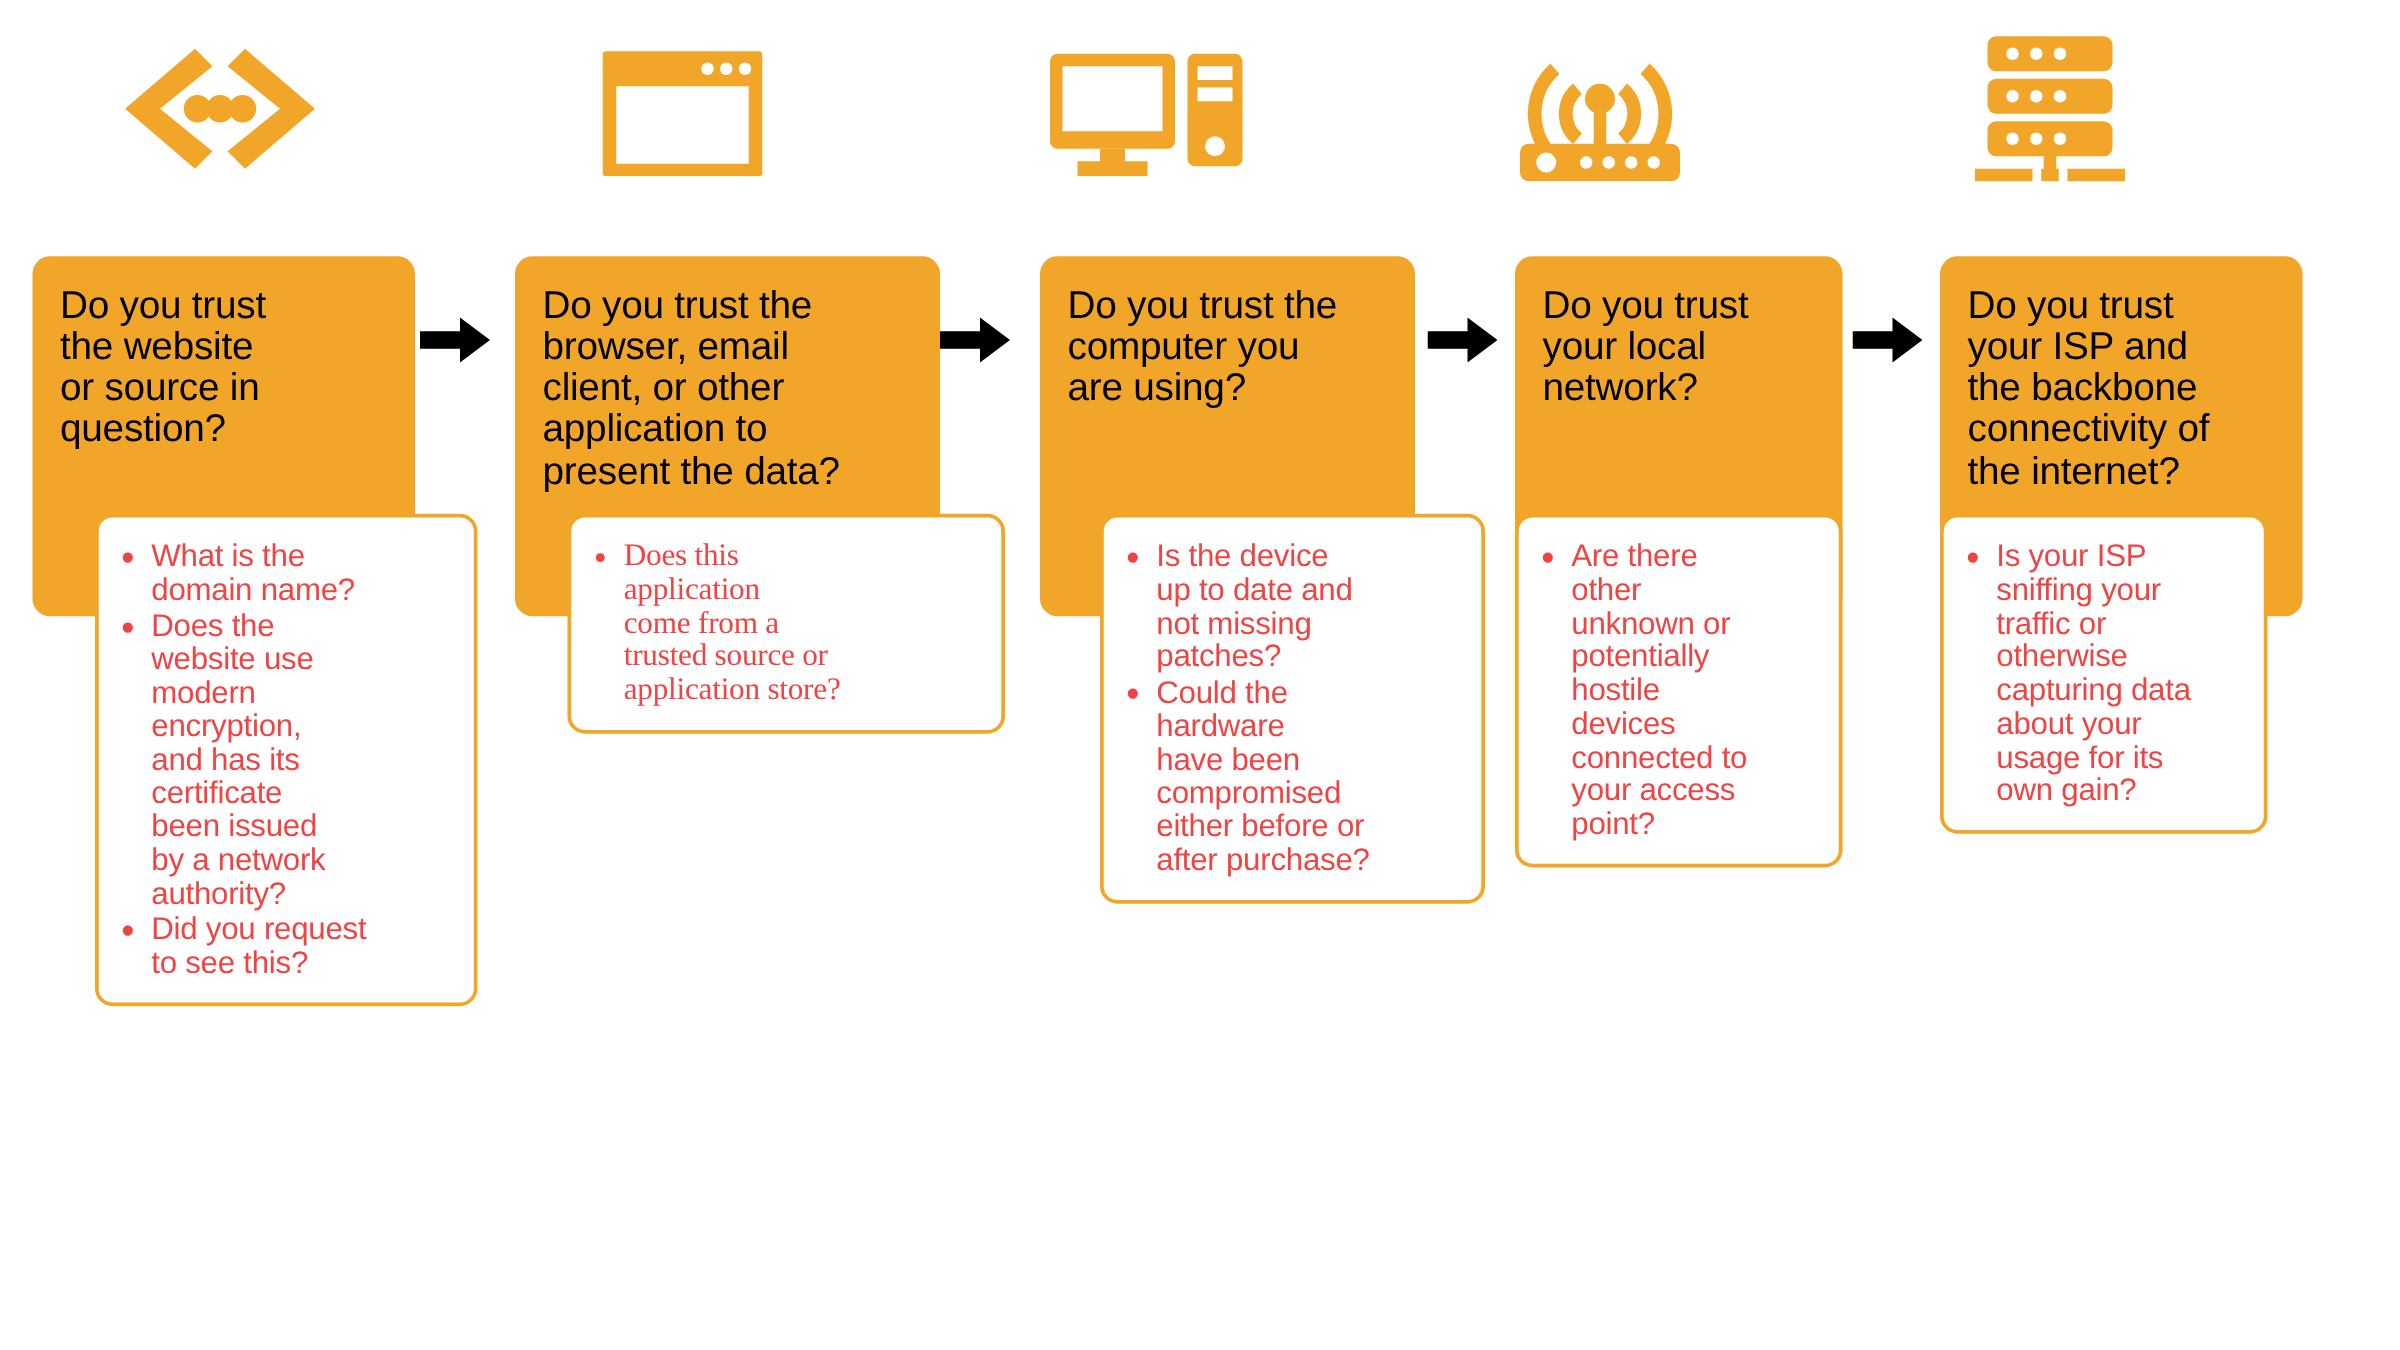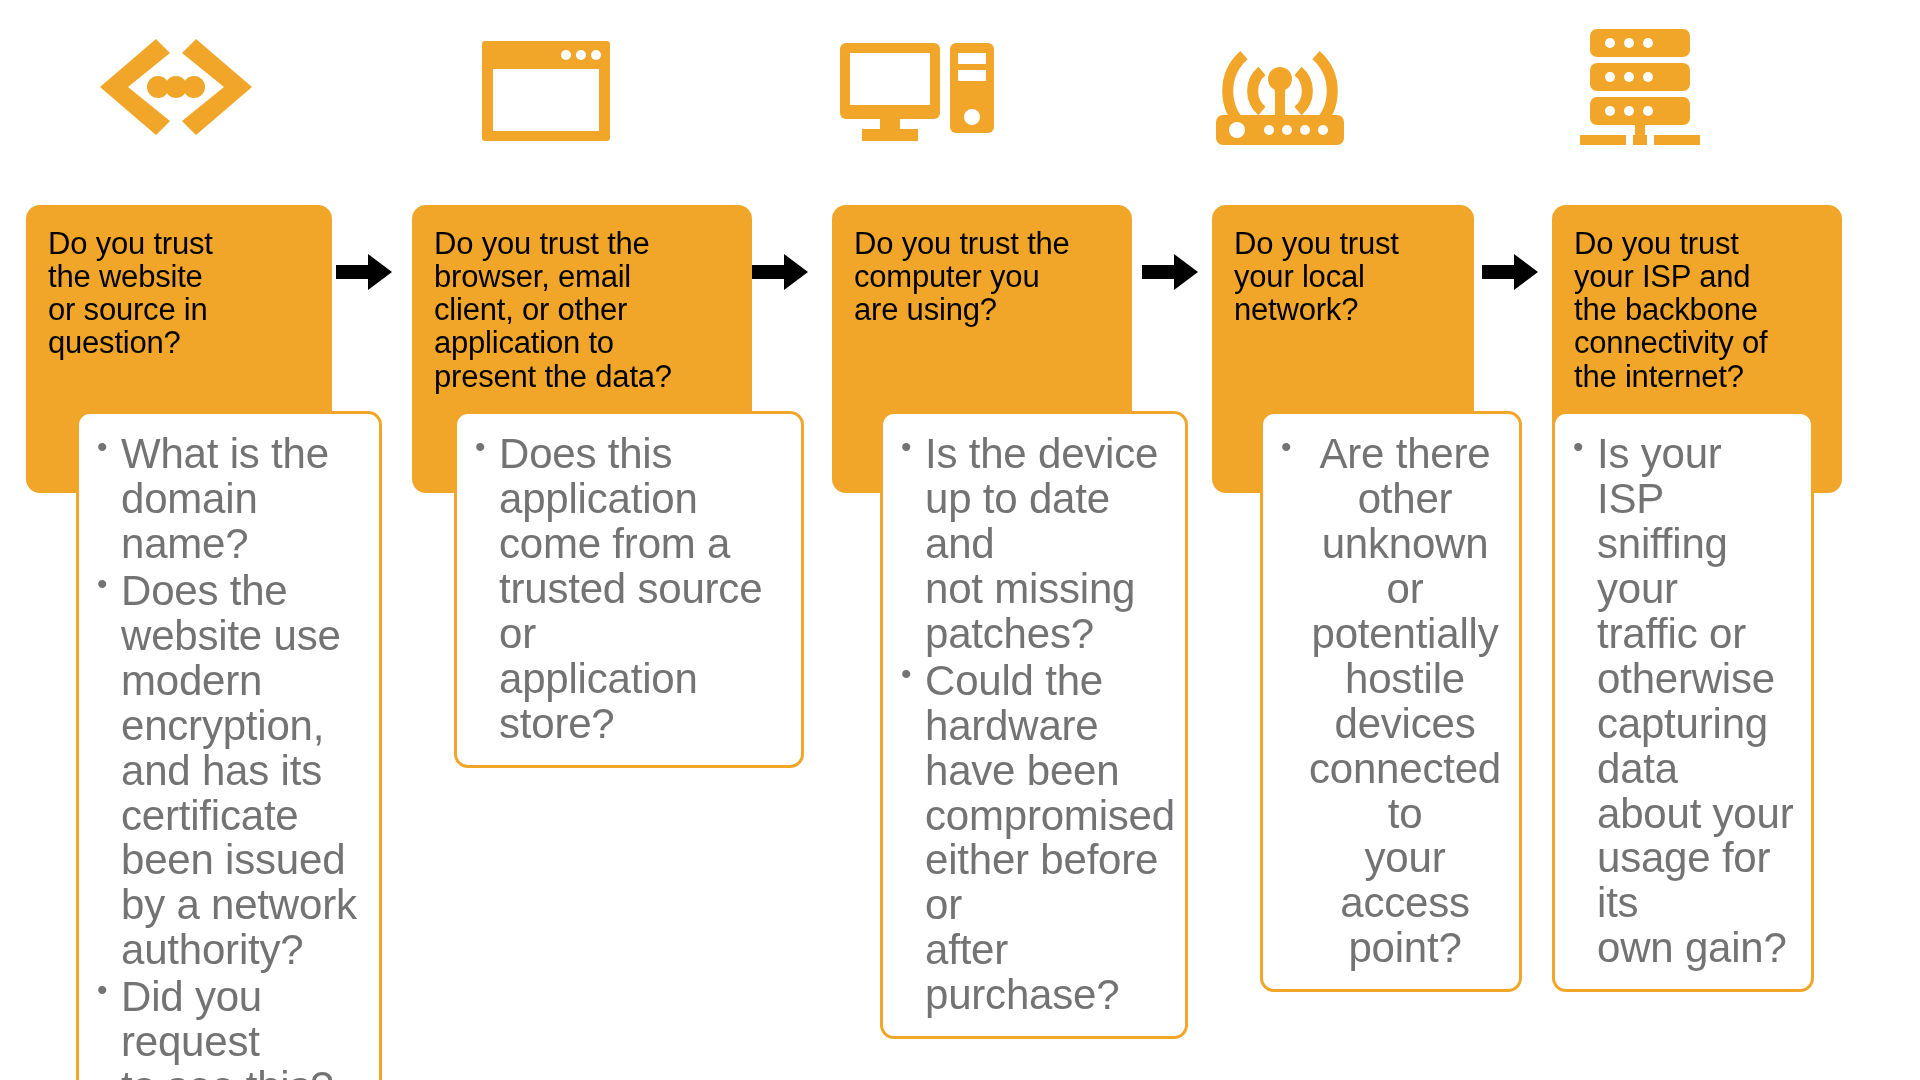--- a/index.html
+++ b/index.html
@@ -71,22 +71,22 @@
     z-index: 2;
   }
   .b-list {
     list-style: none;
     margin: 0;
     padding: 0;
   }
   .b-list li {
     position: relative;
     padding-left: 30px;
-    color: #737373;
-    font-size: 42px;
+    color: #ef4444;
+    font-size: 25px;
     line-height: 1.07;
     letter-spacing: -0.2px;
     margin-bottom: 2px;
     white-space: pre-line;
   }
   .b-list li:last-child { margin-bottom: 0; }
   .b-list li::before {
     content: "\2022";
     position: absolute;
     left: 6px;
@@ -244,21 +244,21 @@
   </div>
 
   <div class="column" style="left:412px; width:340px;">
     <div class="q-box" style="width:340px; height:288px;">
       <div class="q-text">Do you trust the
 browser, email
 client, or other
 application to
 present the data?</div>
     </div>
-    <div class="b-box" style="width:350px; margin-left:42px; margin-top:-82px;">
+    <div class="b-box" style="width:350px; margin-left:42px; margin-top:-82px;font-family:Liberation Serif, serif;">
       <ul class="b-list">
         <li>Does this
 application
 come from a
 trusted source or
 application store?</li>
       </ul>
     </div>
   </div>
 
@@ -283,21 +283,21 @@
       </ul>
     </div>
   </div>
 
   <div class="column" style="left:1212px; width:262px;">
     <div class="q-box" style="width:262px; height:288px;">
       <div class="q-text">Do you trust
 your local
 network?</div>
     </div>
-    <div class="b-box" style="width:262px; margin-left:48px; margin-top:-82px;text-align:center;">
+    <div class="b-box" style="width:262px; margin-top:-82px;">
       <ul class="b-list">
         <li>Are there
 other
 unknown or
 potentially
 hostile
 devices
 connected to
 your access
 point?</li>

